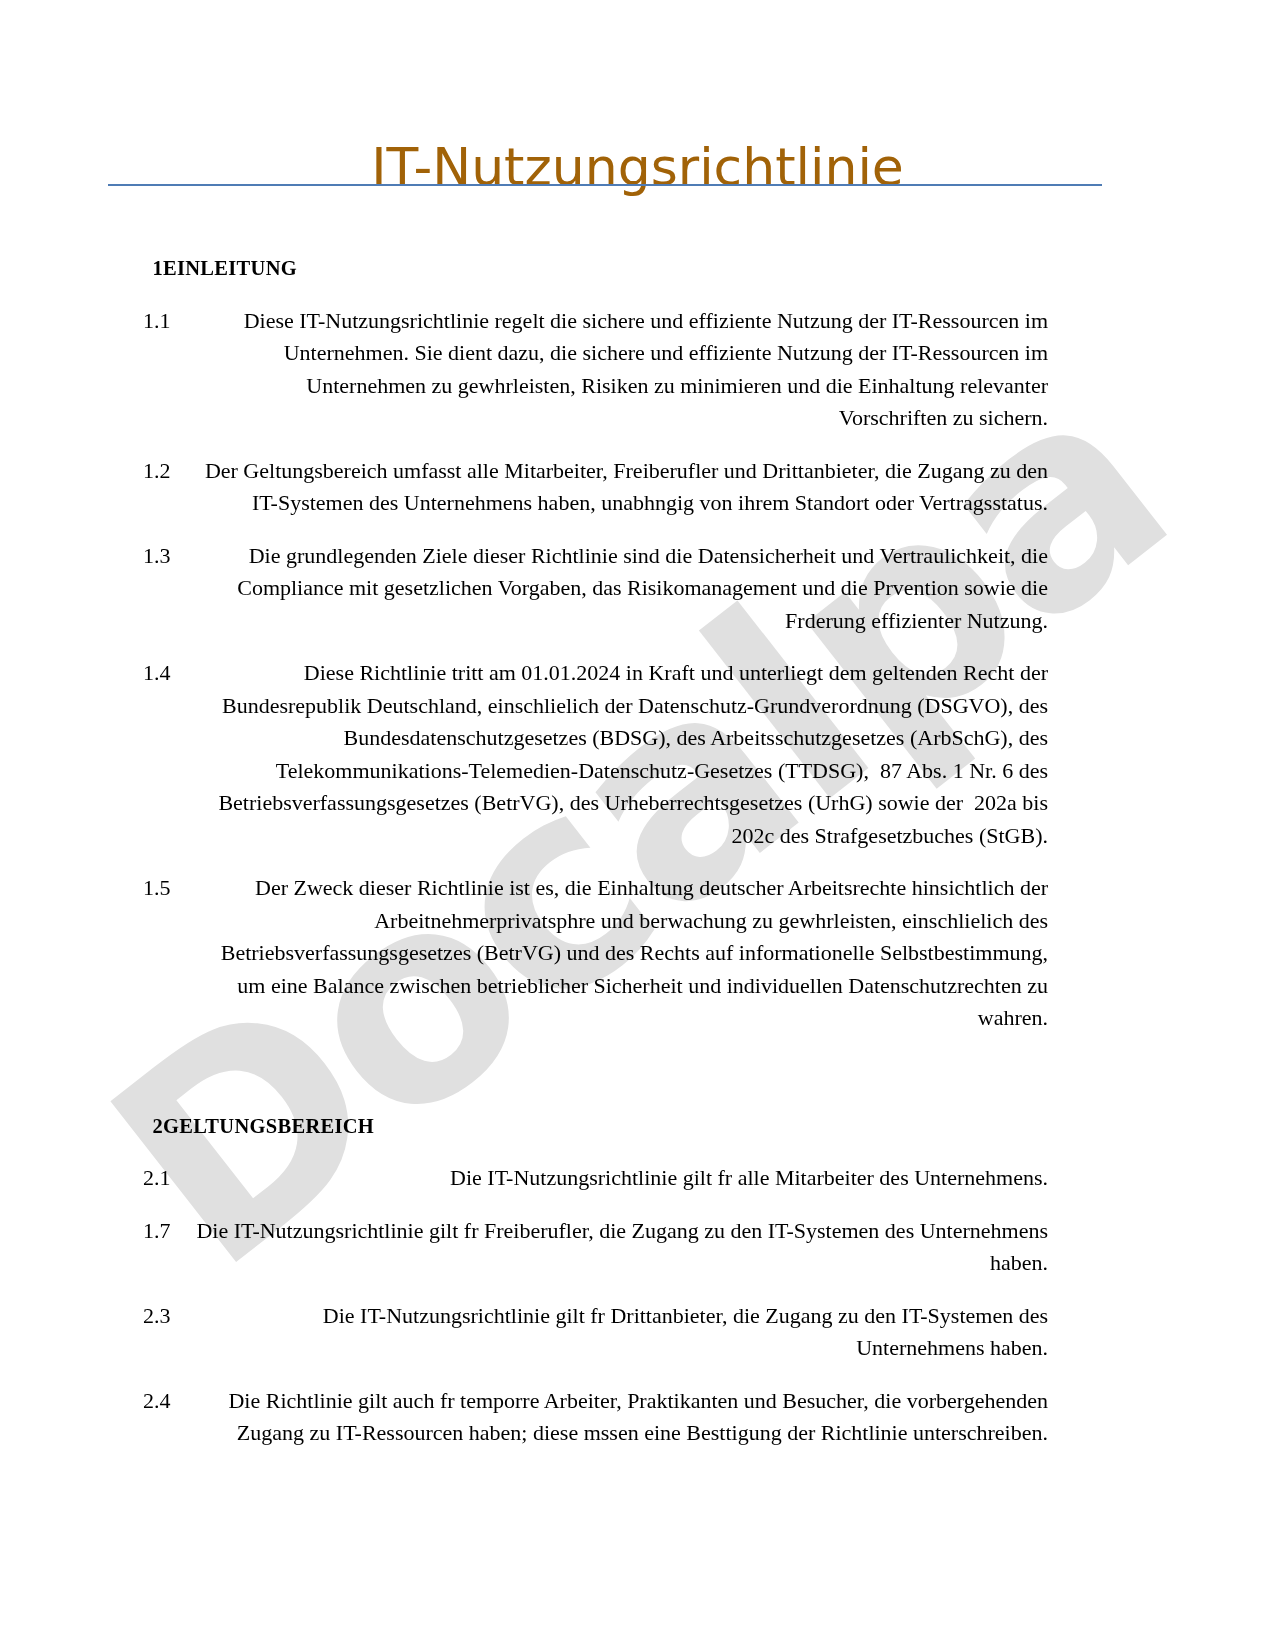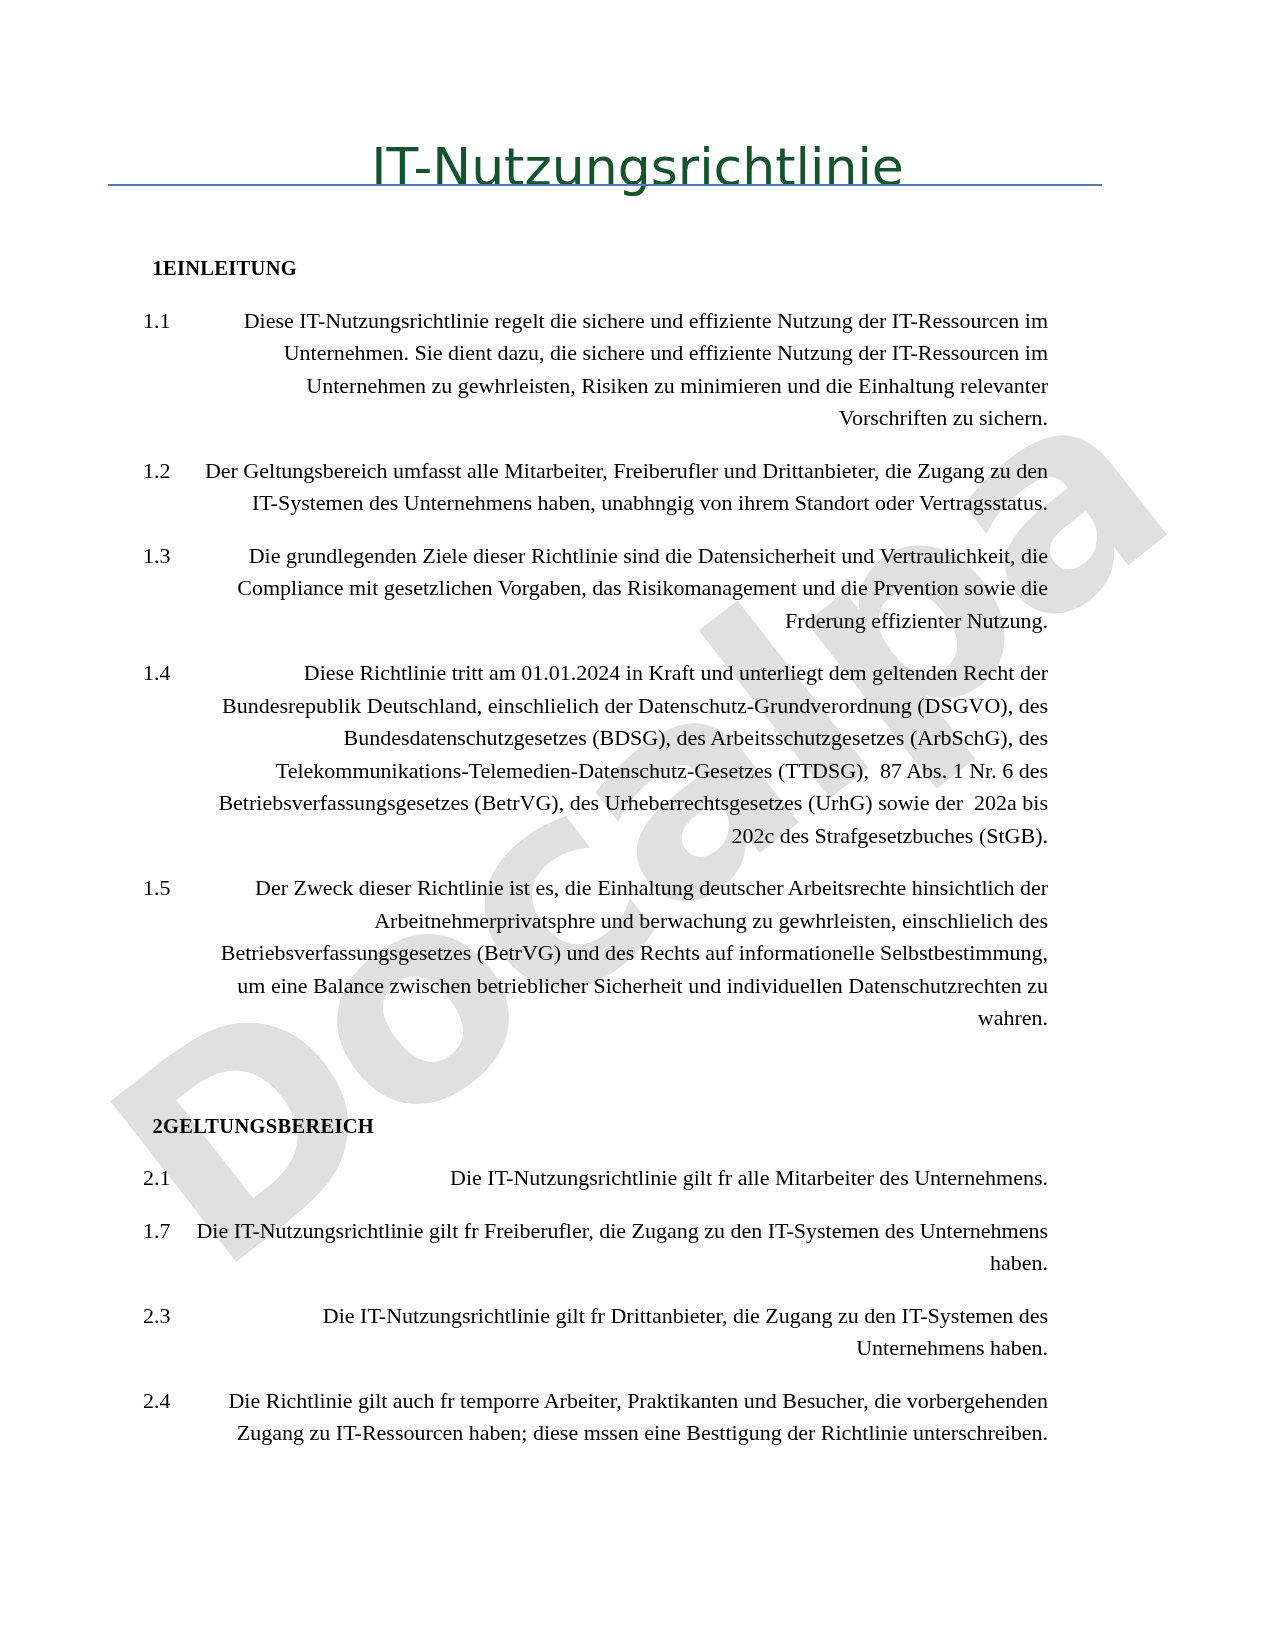--- a/index.html
+++ b/index.html
@@ -50,21 +50,21 @@
   .doc-title {
     position: absolute;
     left: 0;
     top: 104px;
     width: 1275px;
     text-align: center;
     font-family: "DejaVu Sans", "Liberation Sans", sans-serif;
     font-weight: 400;
     font-size: 52px;
     line-height: 1.1;
-    color: #14532d;
+    color: #a16207;
     letter-spacing: 0px;
     z-index: 2;
   }
 
   .title-rule {
     position: absolute;
     left: 108px;
     top: 184px;
     width: 994px;
     height: 2px;

